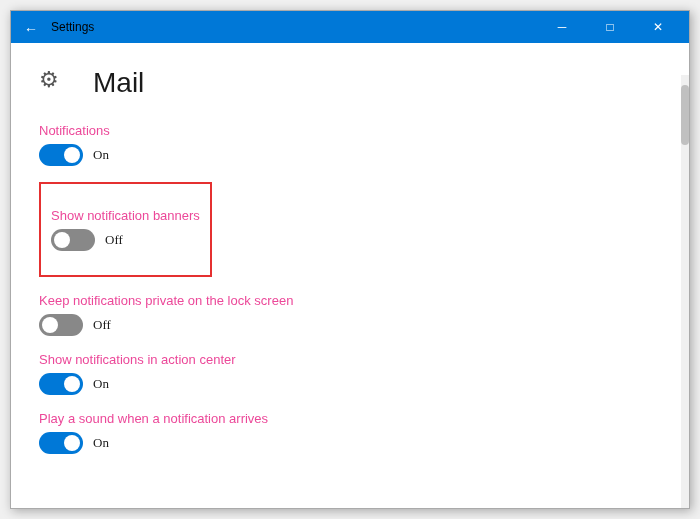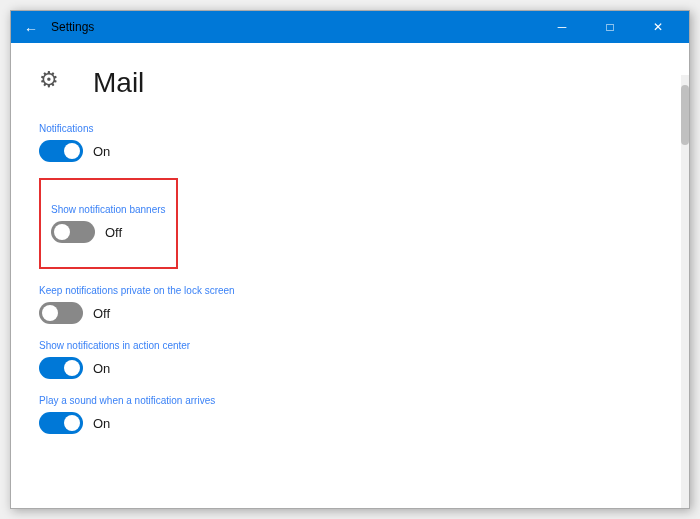--- a/index.html
+++ b/index.html
@@ -75,22 +75,22 @@
     .app-title {
       font-size: 28px;
       font-weight: 300;
       color: #1a1a1a;
       margin-left: 8px;
     }
     .setting-row {
       margin-bottom: 16px;
     }
     .setting-label {
-      font-size: 10px;
-      color: #3b82f6;
+      font-size: 13px;
+      color: #ec4899;
       margin-bottom: 6px;
     }
     .toggle-row {
       display: flex;
       align-items: center;
       gap: 10px;
     }
     .toggle {
       position: relative;
       width: 44px;
@@ -124,20 +124,21 @@
     .toggle.on .toggle-thumb {
       left: 25px;
     }
     .toggle-track.off + .toggle-thumb,
     .toggle.off .toggle-thumb {
       left: 3px;
     }
     .toggle-state-label {
       font-size: 13px;
       color: #1a1a1a;
+      font-family: Liberation Serif, serif;
     }
     .highlighted-box {
       border: 2px solid #e53030;
       padding: 24px 10px;
       margin-bottom: 16px;
       display: inline-block;
     }
     .number-select {
       width: 200px;
       height: 34px;

